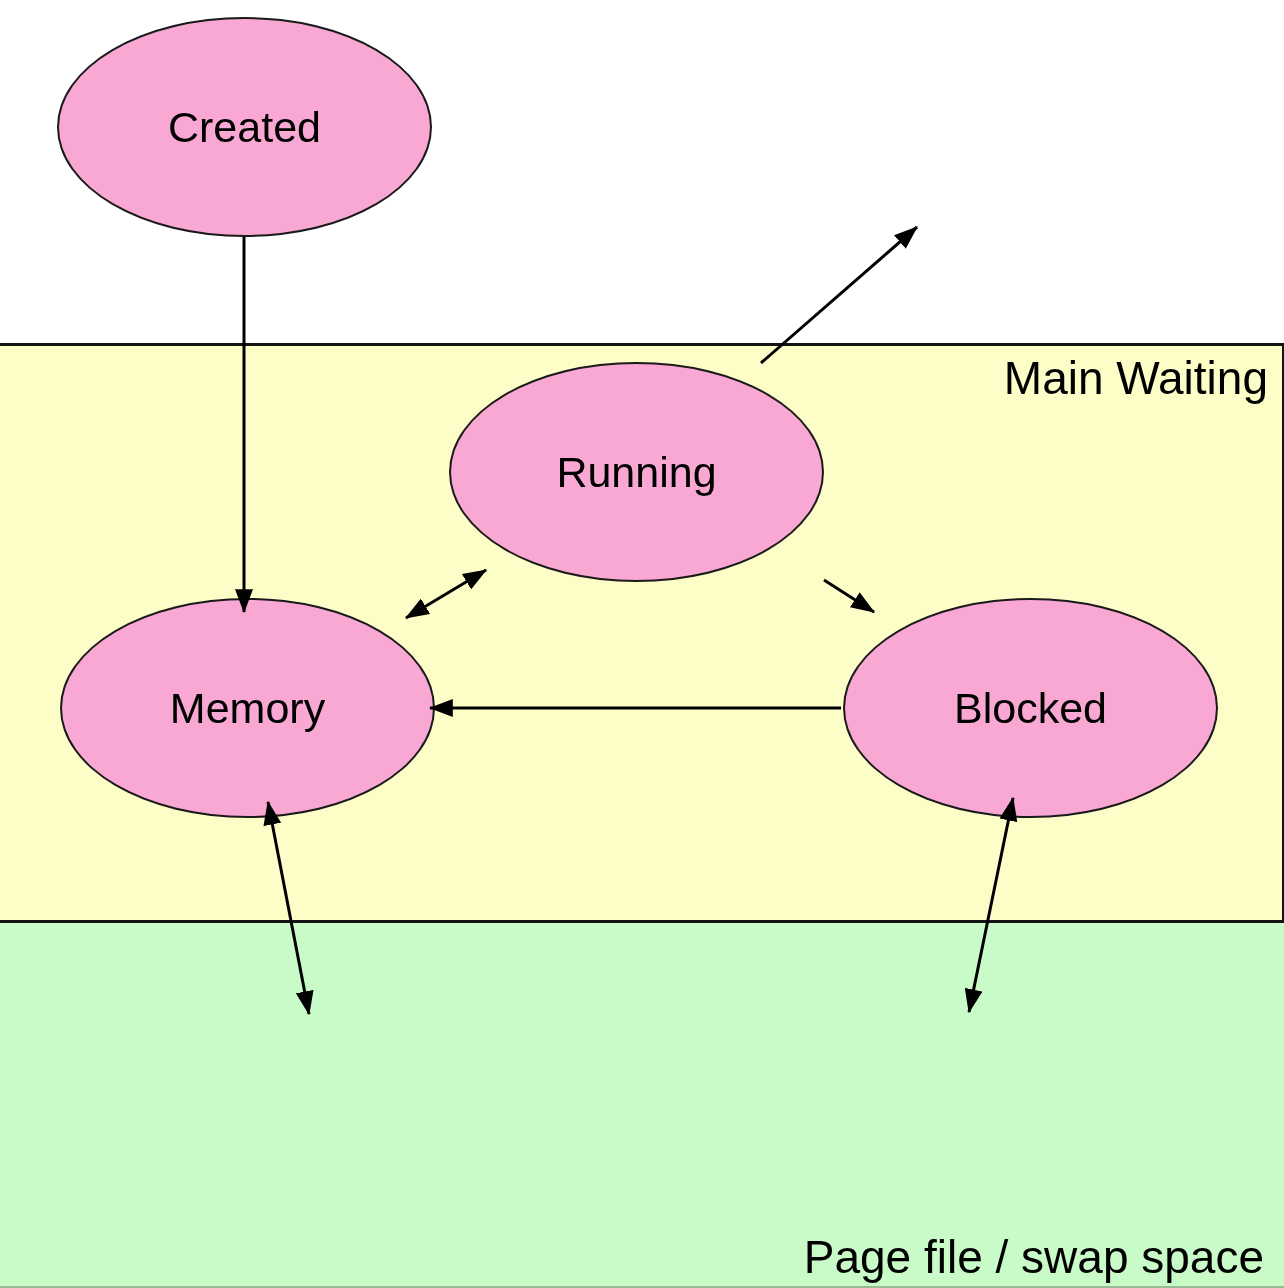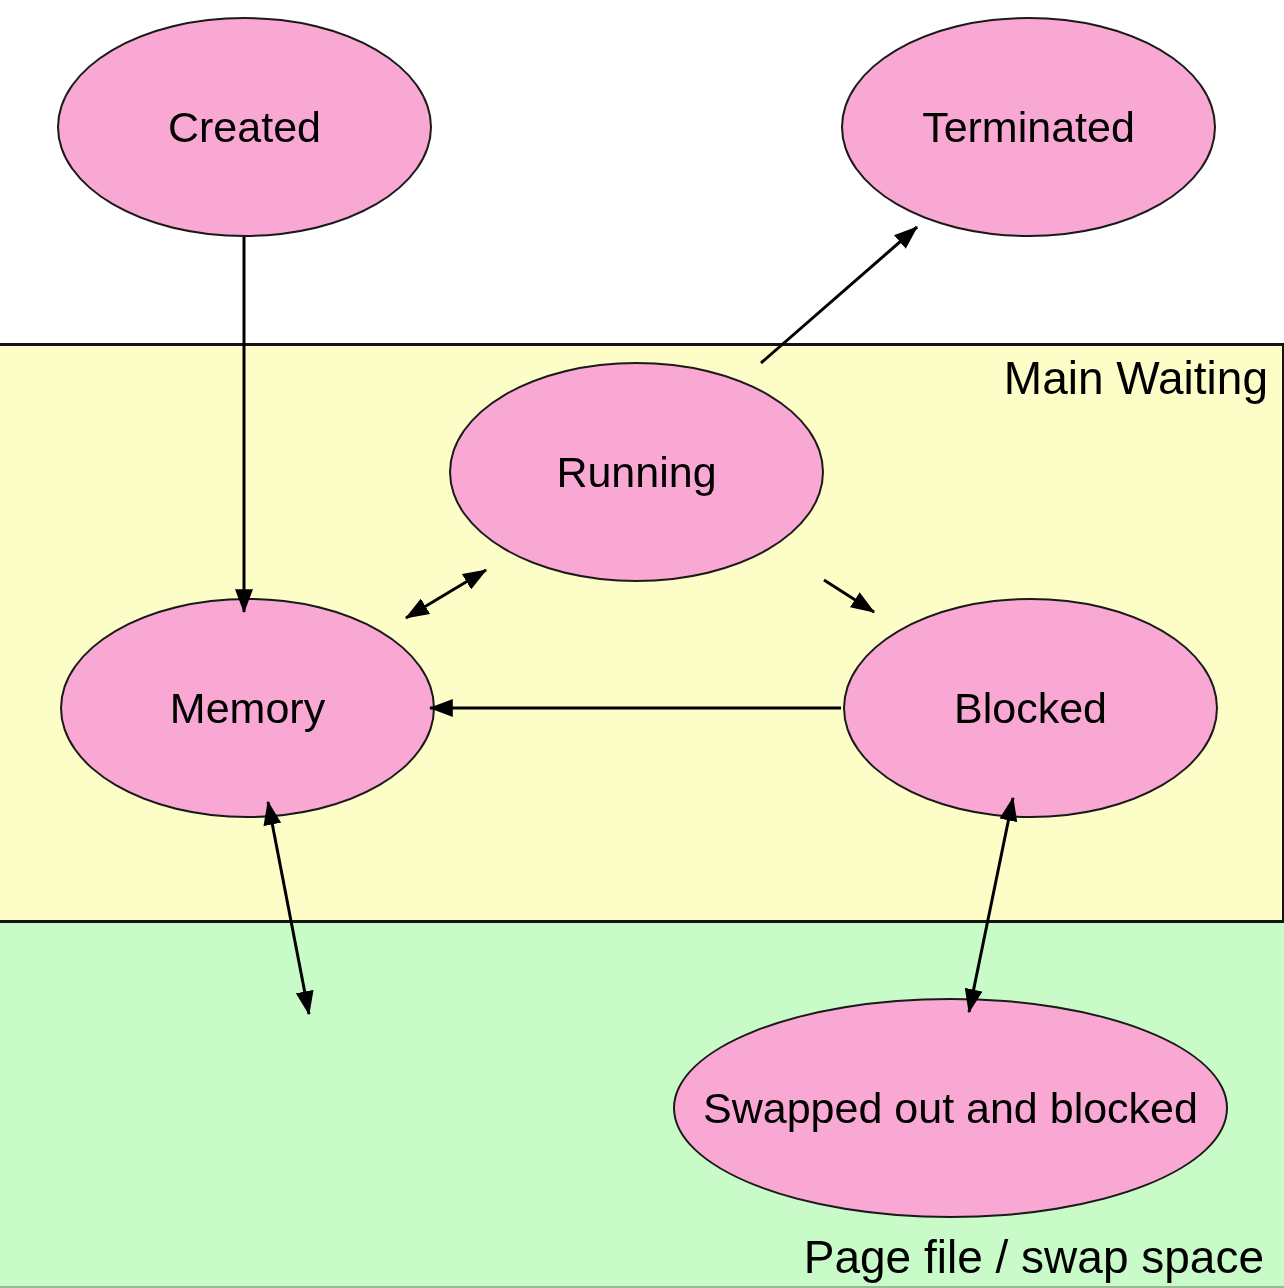--- a/index.html
+++ b/index.html
@@ -93,34 +93,28 @@
   <div class="region region-memory">
     <span class="region-label">Main Waiting</span>
   </div>
   <div class="region region-swap">
     <span class="region-label">Page file / swap space</span>
   </div>
 
   <div class="node node-created">
     <span>Created</span>
   </div>
-  <div class="node node-terminated">
-    <span>Terminated</span>
-  </div>
   <div class="node node-running">
     <span>Running</span>
   </div>
   <div class="node node-waiting">
     <span>Memory</span>
   </div>
   <div class="node node-blocked">
     <span>Blocked</span>
-  </div>
-  <div class="node node-swapped-blocked">
-    <span>Swapped out and blocked</span>
   </div>
 
   <svg class="edges" width="1284" height="1288" viewBox="0 0 1284 1288">
     <defs>
       <marker id="ah" viewBox="0 0 8 6" refX="7.6" refY="3" markerWidth="8" markerHeight="6" orient="auto-start-reverse">
         <path d="M0 0 L8 3 L0 6 Z" fill="#000"></path>
       </marker>
     </defs>
     <line x1="244" y1="237" x2="244" y2="612" marker-end="url(#ah)"></line>
     <line x1="761" y1="363" x2="917" y2="227" marker-end="url(#ah)"></line>

